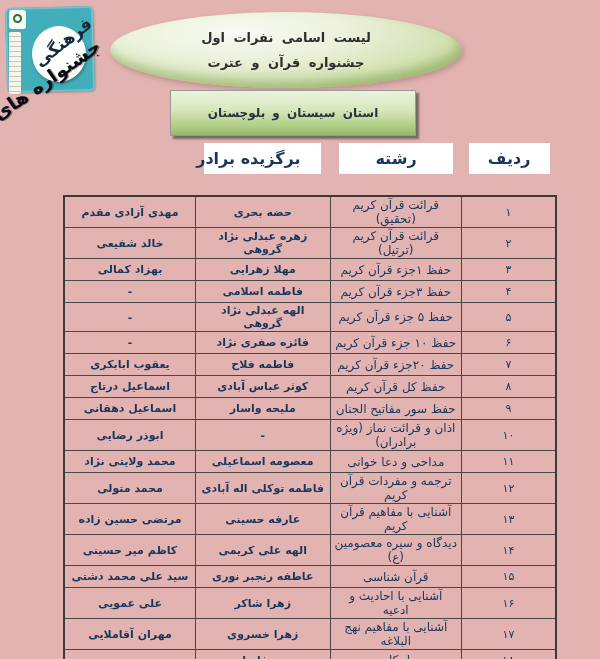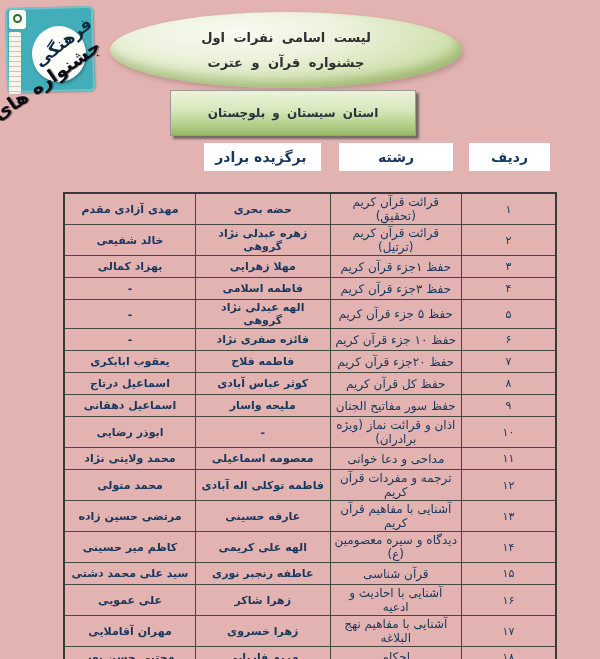--- a/index.html
+++ b/index.html
@@ -77,22 +77,22 @@
 
   
   .table-area { position:absolute; left:63px; top:143px; width:494px; direction:rtl; }
 
   .header-grid {
     display:grid; grid-template-columns:95px 132px 135px 132px;
     direction:rtl; margin-bottom:21px;
   }
   .header-cell { display:flex; align-items:center; justify-content:center; }
   .header-box {
-    background:#ffffff; color:#17375d; font-weight:bold; font-size:14px;
-    padding:6px 14px; width:86%; text-align:center; white-space:nowrap;
+    background:#ffffff; color:#17375d; font-weight:bold; font-size:16px;
+    padding:6px 20px; width:86%; text-align:center; white-space:nowrap;
   }
 
   table.results {
     width:494px; border-collapse:collapse; direction:rtl;
     border:2px solid #3a3a3a;
   }
   table.results td {
     border:1px solid #474747; height:22px; text-align:center;
     vertical-align:middle; padding:1px 4px; color:#17375d;
   }

